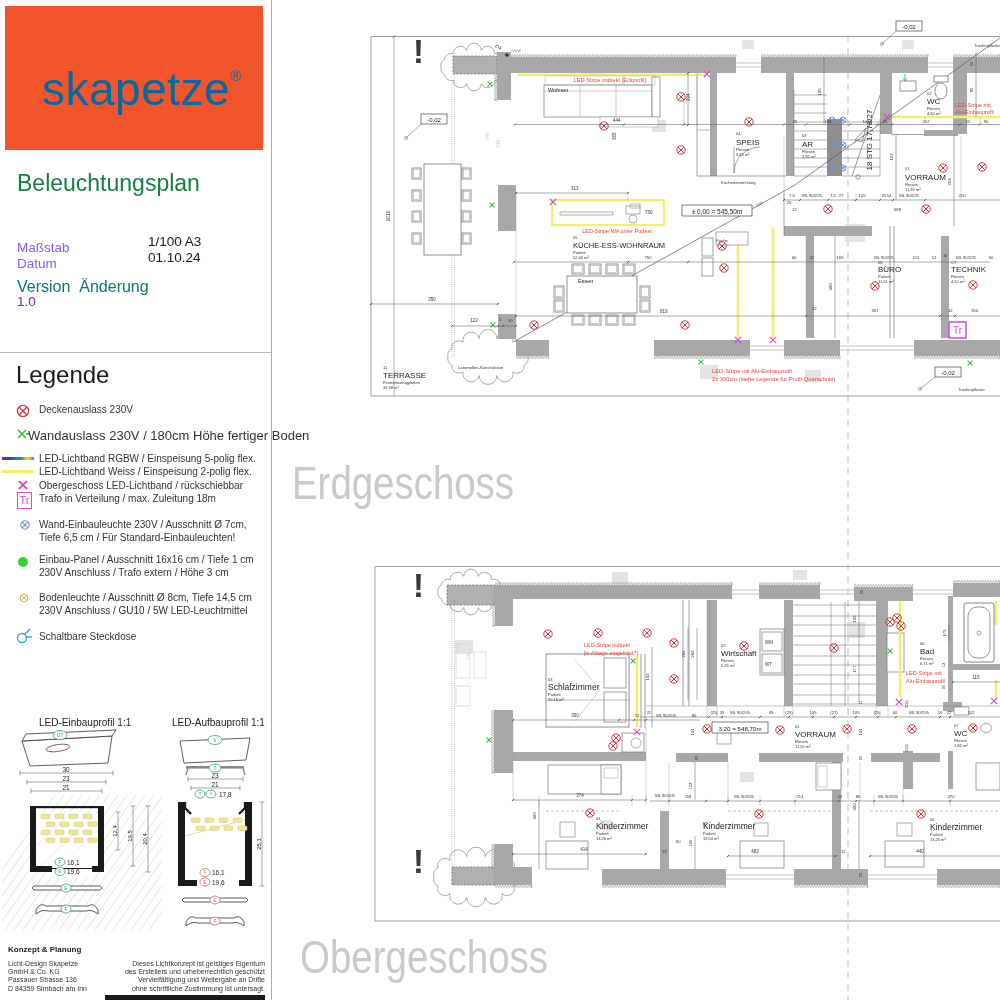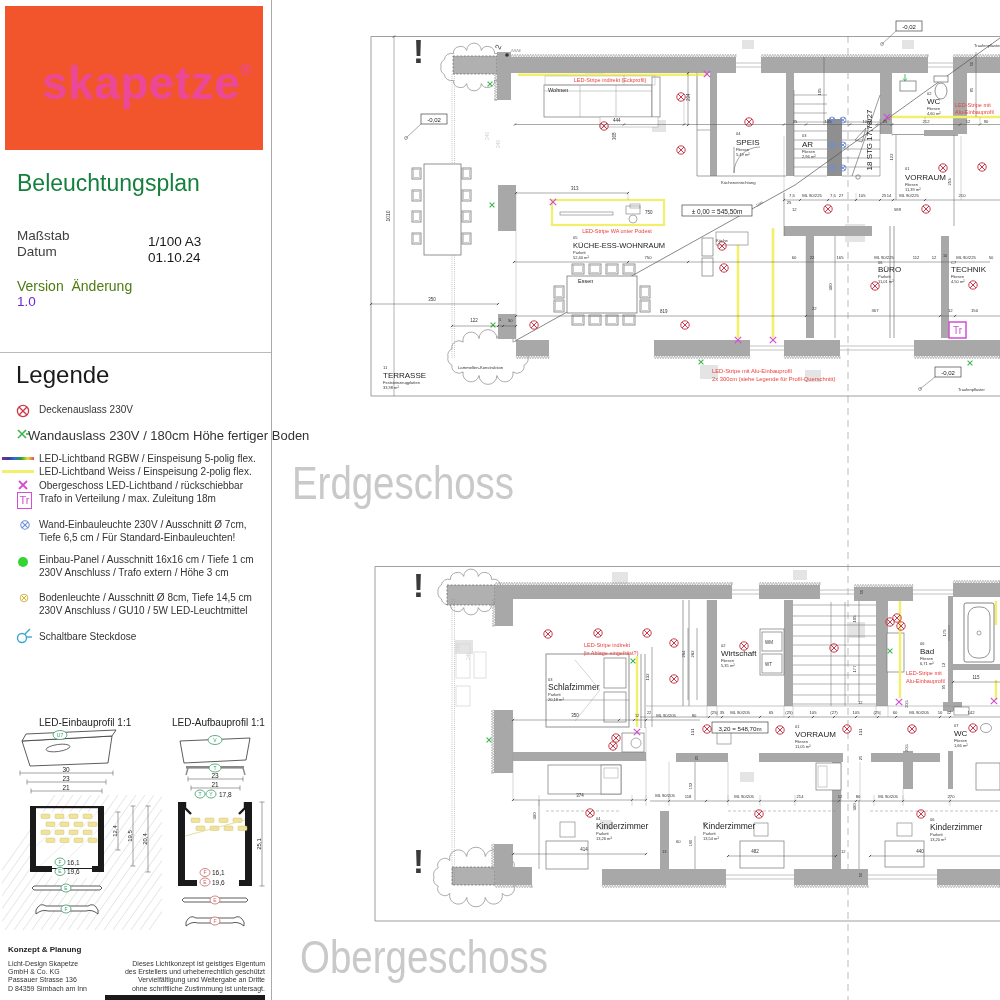--- a/index.html
+++ b/index.html
@@ -893,25 +893,25 @@
     <text x="413.0" y="597.0" font-size="33" fill="#3a3a3a" font-weight="bold" font-family="&quot;Liberation Sans&quot;, sans-serif">!</text>
     <text x="413.0" y="873.0" font-size="33" fill="#3a3a3a" font-weight="bold" font-family="&quot;Liberation Sans&quot;, sans-serif">!</text>
     <text x="460.0" y="652.0" font-size="5" fill="#d6d6d6" transform="rotate(-90 460.0 652.0)" font-family="&quot;Liberation Sans&quot;, sans-serif">240</text>
     <text x="470.0" y="660.0" font-size="5" fill="#d6d6d6" transform="rotate(-90 470.0 660.0)" font-family="&quot;Liberation Sans&quot;, sans-serif">240</text>
     <text x="292" y="499" font-size="46" fill="#c9c9c9" textLength="222" lengthAdjust="spacingAndGlyphs" font-family="&quot;Liberation Sans&quot;, sans-serif">Erdgeschoss</text>
     <text x="300" y="973" font-size="46" fill="#c9c9c9" textLength="248" lengthAdjust="spacingAndGlyphs" font-family="&quot;Liberation Sans&quot;, sans-serif">Obergeschoss</text>
   </svg>
 <div class="abs" style="left:0;top:0;width:272px;height:1000px;background:#fff"></div>
 <div class="abs" style="left:271px;top:0;width:1px;height:1000px;background:#aaa"></div>
 <div class="abs" style="left:5px;top:6px;width:258px;height:144px;background:#f2552c"></div>
-<div class="abs" style="left:42px;top:56px;color:#ec4899;font-size:46px;letter-spacing:0.5px;font-weight:700">skapetze<span style="font-size:15px;vertical-align:24px">®</span></div>
+<div class="abs" style="left:42px;top:62px;color:#0369a1;font-size:46px;letter-spacing:0.5px;font-weight:400">skapetze<span style="font-size:15px;vertical-align:24px">®</span></div>
 <div class="abs" style="left:17px;top:170px;font-size:23px;color:#15803d">Beleuchtungsplan</div>
-<div class="abs" style="left:17px;top:228px;font-size:13.5px;color:#404040;line-height:15.5px">Maßstab<br>Datum</div>
+<div class="abs" style="left:17px;top:240px;font-size:13.5px;color:#8b5cf6;line-height:15.5px">Maßstab<br>Datum</div>
 <div class="abs" style="left:148px;top:234px;font-size:13.5px;color:#1a1a1a;line-height:15.5px">1/100 A3<br>01.10.24</div>
-<div class="abs" style="left:17px;top:278px;font-size:14px;color:#4d7c0f">Version&nbsp;&nbsp;Änderung</div>
+<div class="abs" style="left:17px;top:278px;font-size:16px;color:#0f766e">Version&nbsp;&nbsp;Änderung</div>
 <div class="abs" style="left:17px;top:294px;font-size:13.5px;color:#6d28d9">1.0</div>
 <div class="abs" style="left:0;top:352px;width:271px;height:1px;background:#bbb"></div>
 <div class="abs" style="left:16px;top:361px;font-size:24px;color:#1a1a1a">Legende</div>
 <div class="abs" style="left:11px;top:399px"><svg width="24" height="24" viewBox="0 0 24 24">
       <g stroke="#cc3a4a" stroke-width="1.3" fill="none">
         <circle cx="12" cy="12" r="5.6"></circle>
         <line x1="8.04024" y1="8.04024" x2="15.95976" y2="15.95976"></line>
         <line x1="8.04024" y1="15.95976" x2="15.95976" y2="8.04024"></line>
       </g>
     </svg></div>

